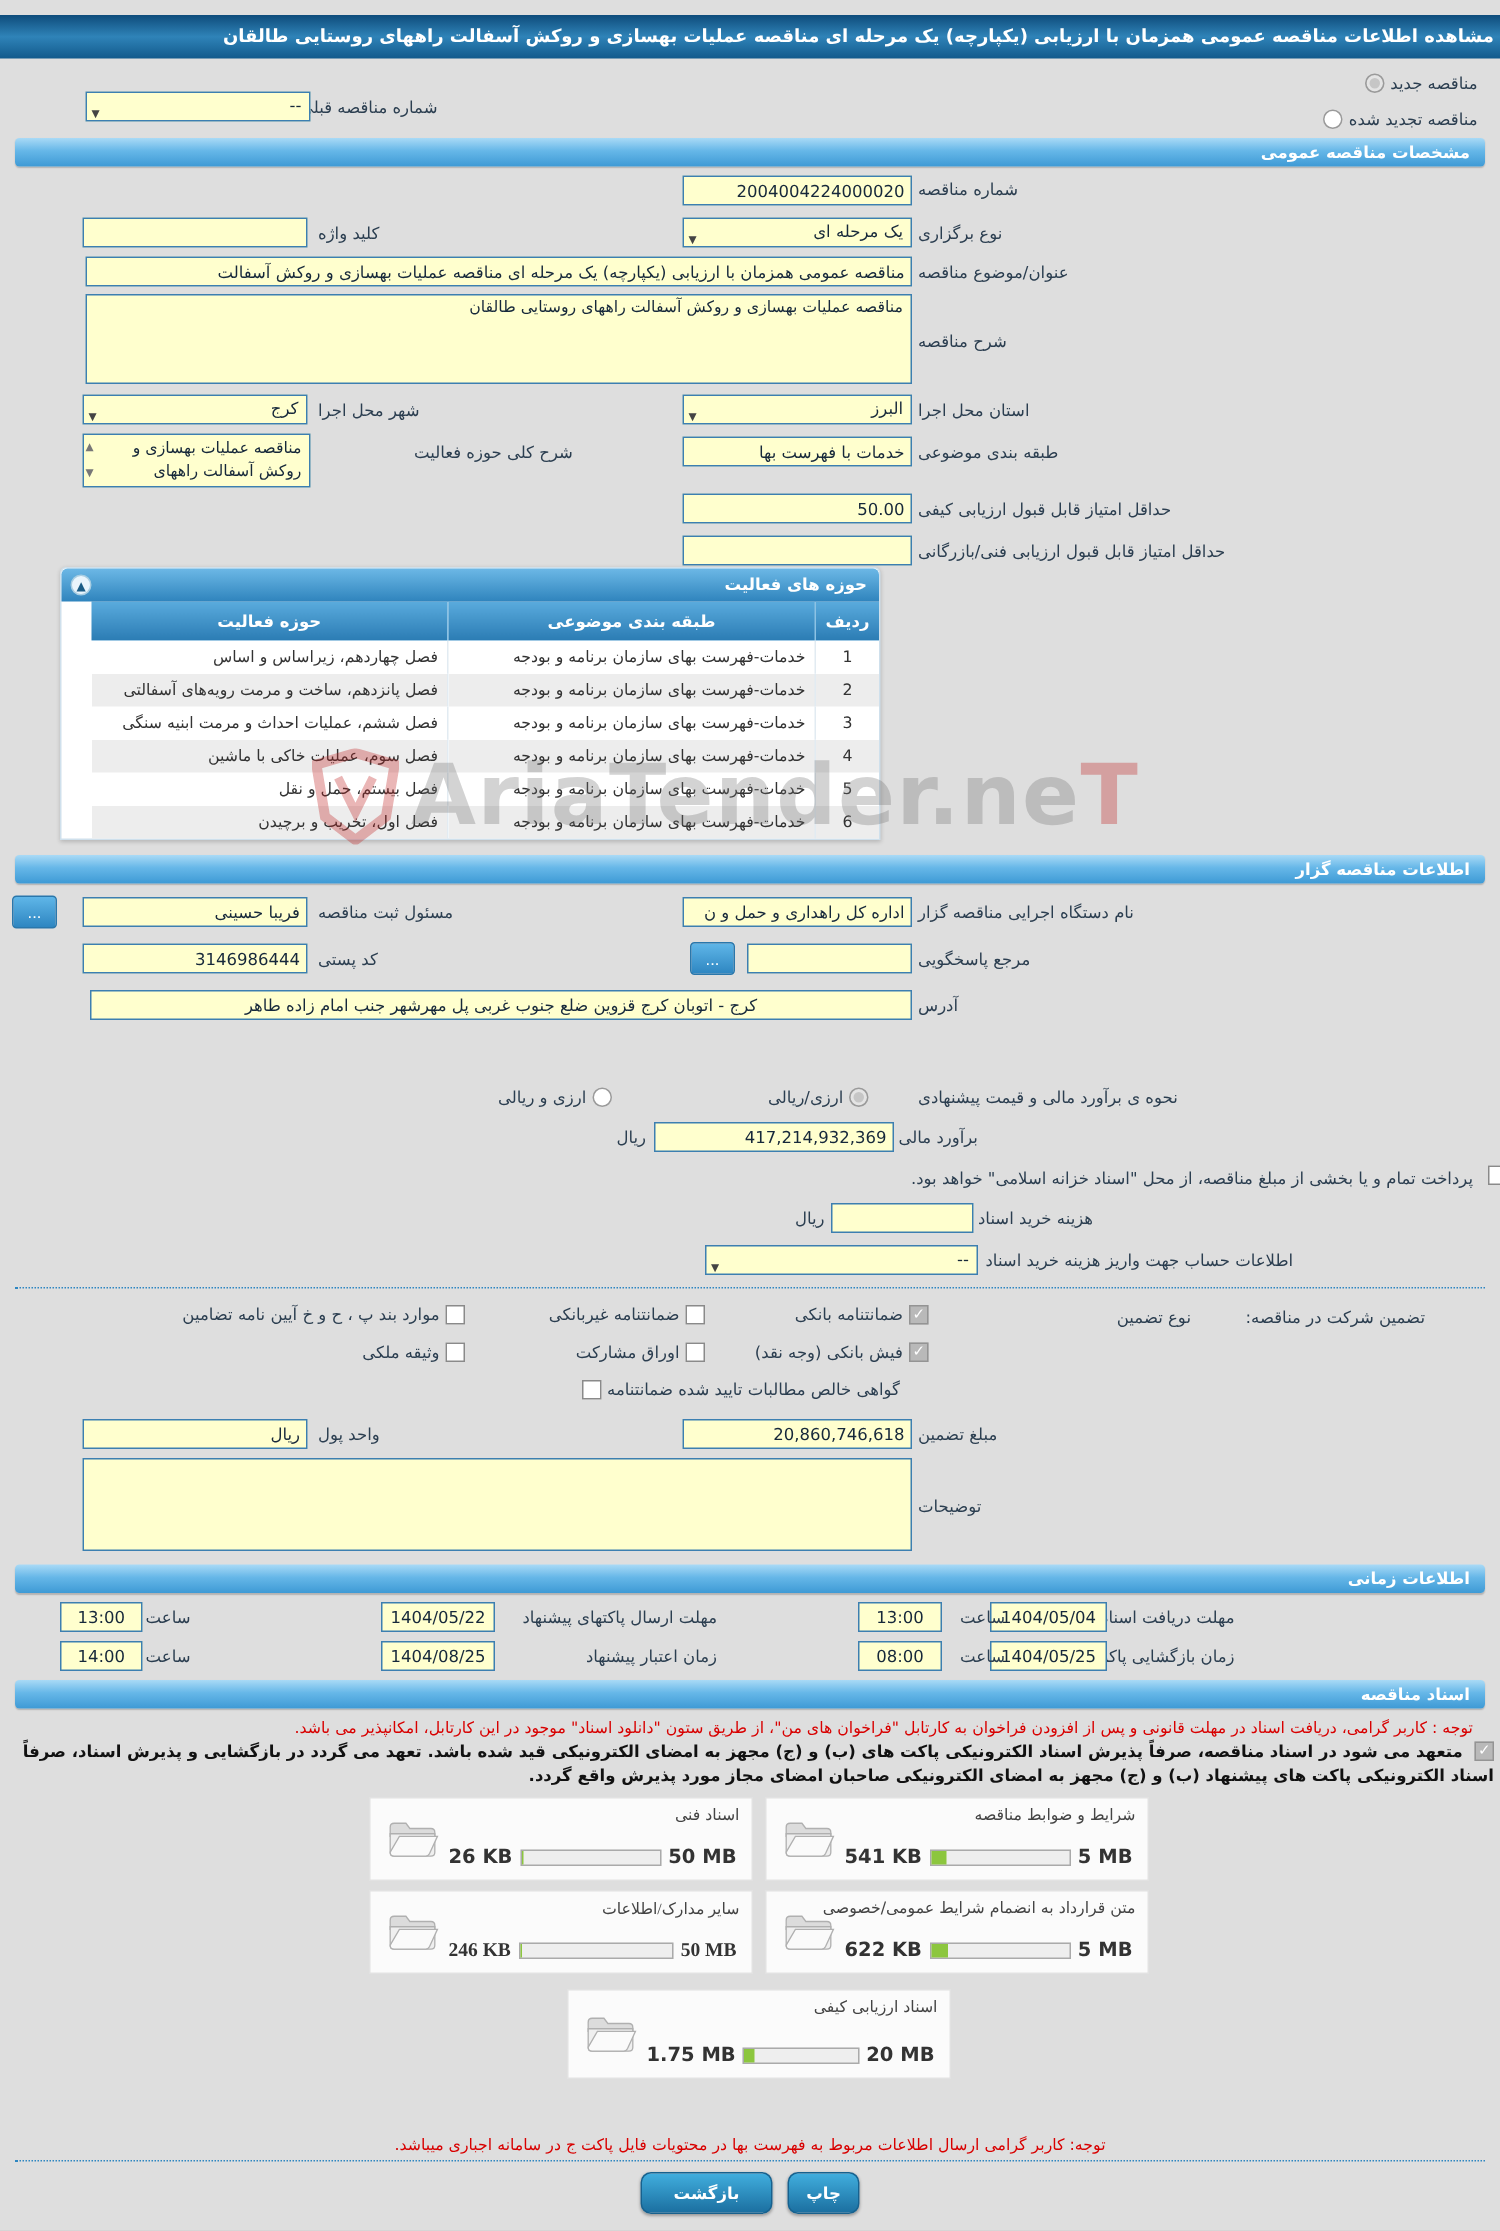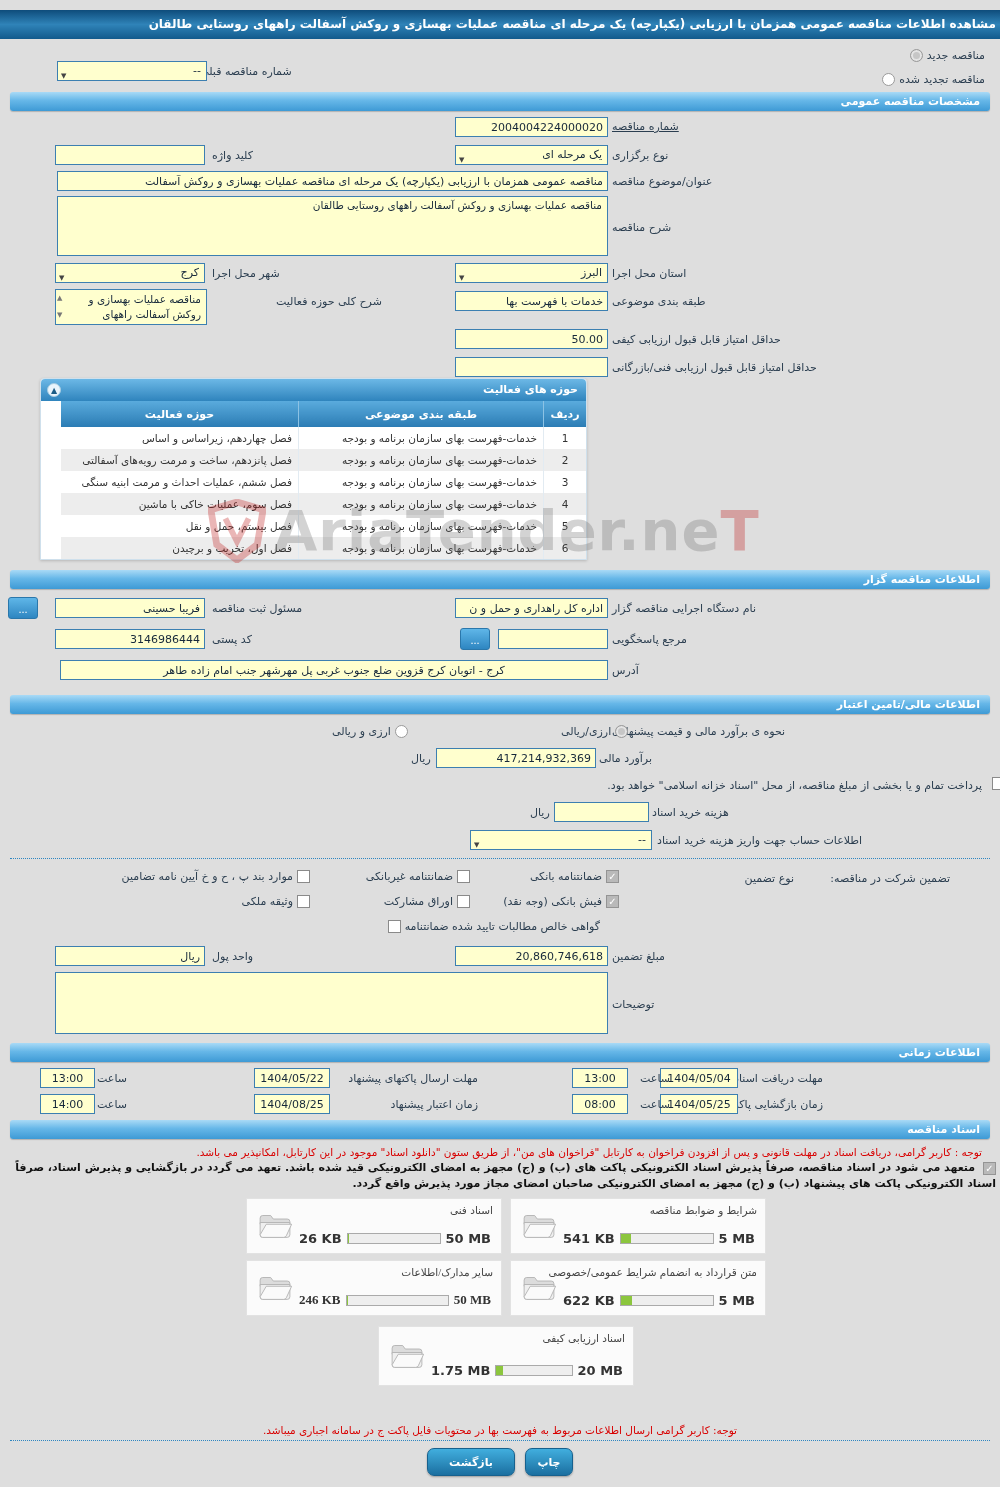--- a/index.html
+++ b/index.html
@@ -97,21 +97,21 @@
     <span class="radio"></span>
   </div>
   <div class="lbl" style="top:62px;left:200px;">شماره مناقصه قبلی</div>
   <div class="sel" style="top:61px;left:57px;width:150px;">
     <span>--</span>
     <span class="arr">▼</span>
   </div>
 
   <div class="bar" style="top:92px;">مشخصات مناقصه عمومی</div>
 
-  <div class="lbl" style="top:117px;left:612px;text-decoration:underline;">شماره مناقصه</div>
+  <div class="lbl" style="top:117px;left:612px;">شماره مناقصه</div>
   <input class="inp" style="top: 117px; left: 455px; width: 153px;" readonly="" value="2004004224000020">
 
   <div class="lbl" style="top:146px;left:612px;">نوع برگزاری</div>
   <div class="sel" style="top:145px;left:455px;width:153px;">
     <span>یک مرحله ای</span>
     <span class="arr">▼</span>
   </div>
   <div class="lbl" style="top:146px;left:212px;">کلید واژه</div>
   <input class="inp" style="top: 145px; left: 55px; width: 150px;" value="">
 
@@ -215,24 +215,23 @@
 
   <div class="lbl" style="top:630px;left:612px;">مرجع پاسخگویی</div>
   <input class="inp" style="top: 629px; left: 498px; width: 110px;" value="">
   <button class="btn3" style="top:628px;left:460px;">...</button>
   <div class="lbl" style="top:630px;left:212px;">کد پستی</div>
   <input class="inp" style="top: 629px; left: 55px; width: 150px;" readonly="" value="3146986444">
 
   <div class="lbl" style="top:661px;left:612px;">آدرس</div>
   <input class="inp center" style="top: 660px; left: 60px; width: 548px;" readonly="" value="کرج - اتوبان کرج قزوین ضلع جنوب غربی پل مهرشهر جنب امام زاده طاهر">
 
-  <div class="bar" style="top:695px;">اطلاعات مالی/تامین اعتبار</div>
 
   <div class="lbl" style="top:722px;left:612px;">نحوه ی برآورد مالی و قیمت پیشنهادی</div>
-  <div class="opt" style="top:725px;left:561px;justify-content:center;">
+  <div class="opt" style="top:725px;left:512px;justify-content:center;">
     <span class="radio on"></span>
     <span>ارزی/ریالی</span>
   </div>
   <div class="opt" style="top:725px;left:332px;">
     <span class="radio"></span>
     <span>ارزی و ریالی</span>
   </div>
 
   <div class="lbl" style="top:749px;left:599px;">برآورد مالی</div>
   <input class="inp" style="top: 748px; left: 436px; width: 160px;" readonly="" value="417,214,932,369">

